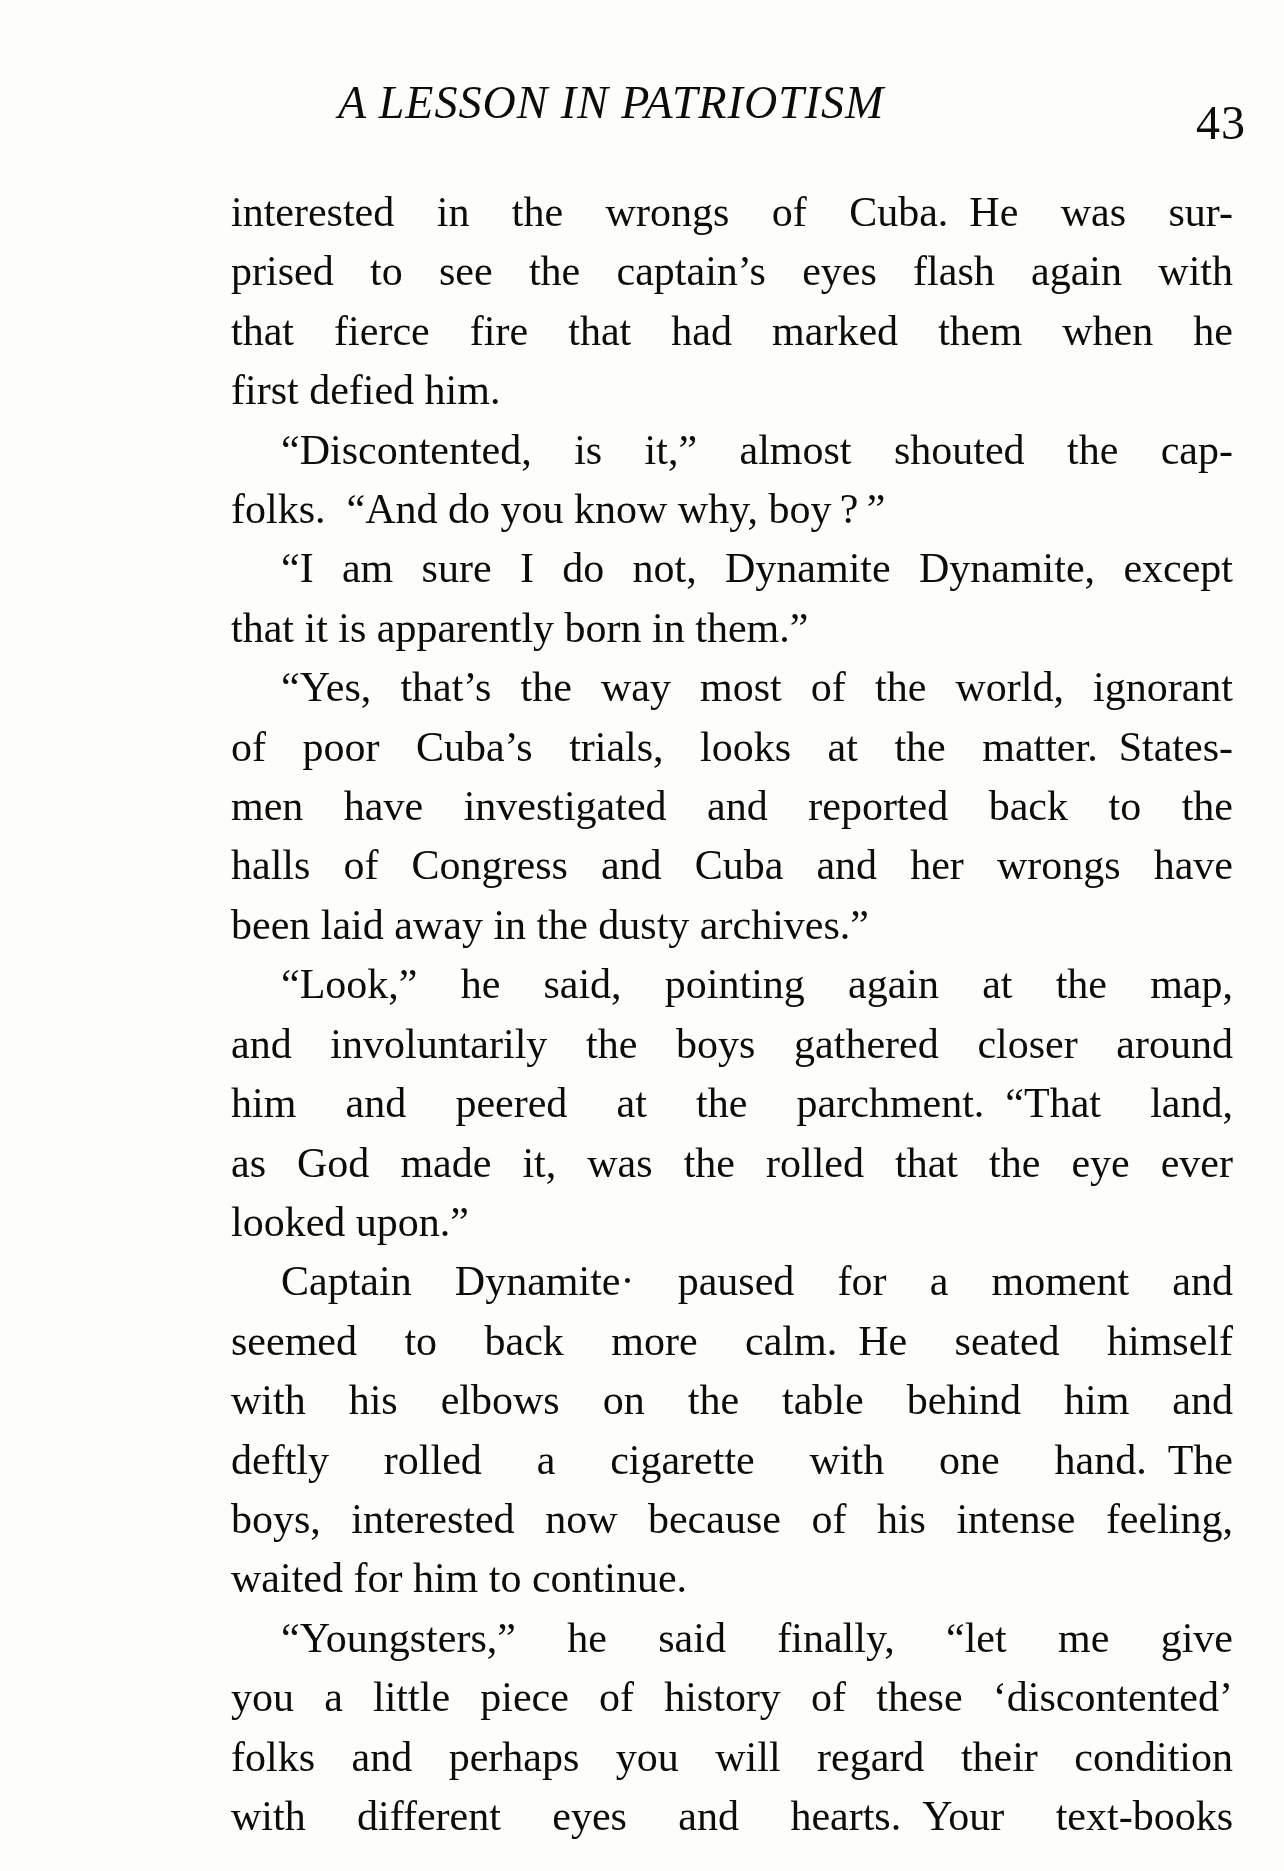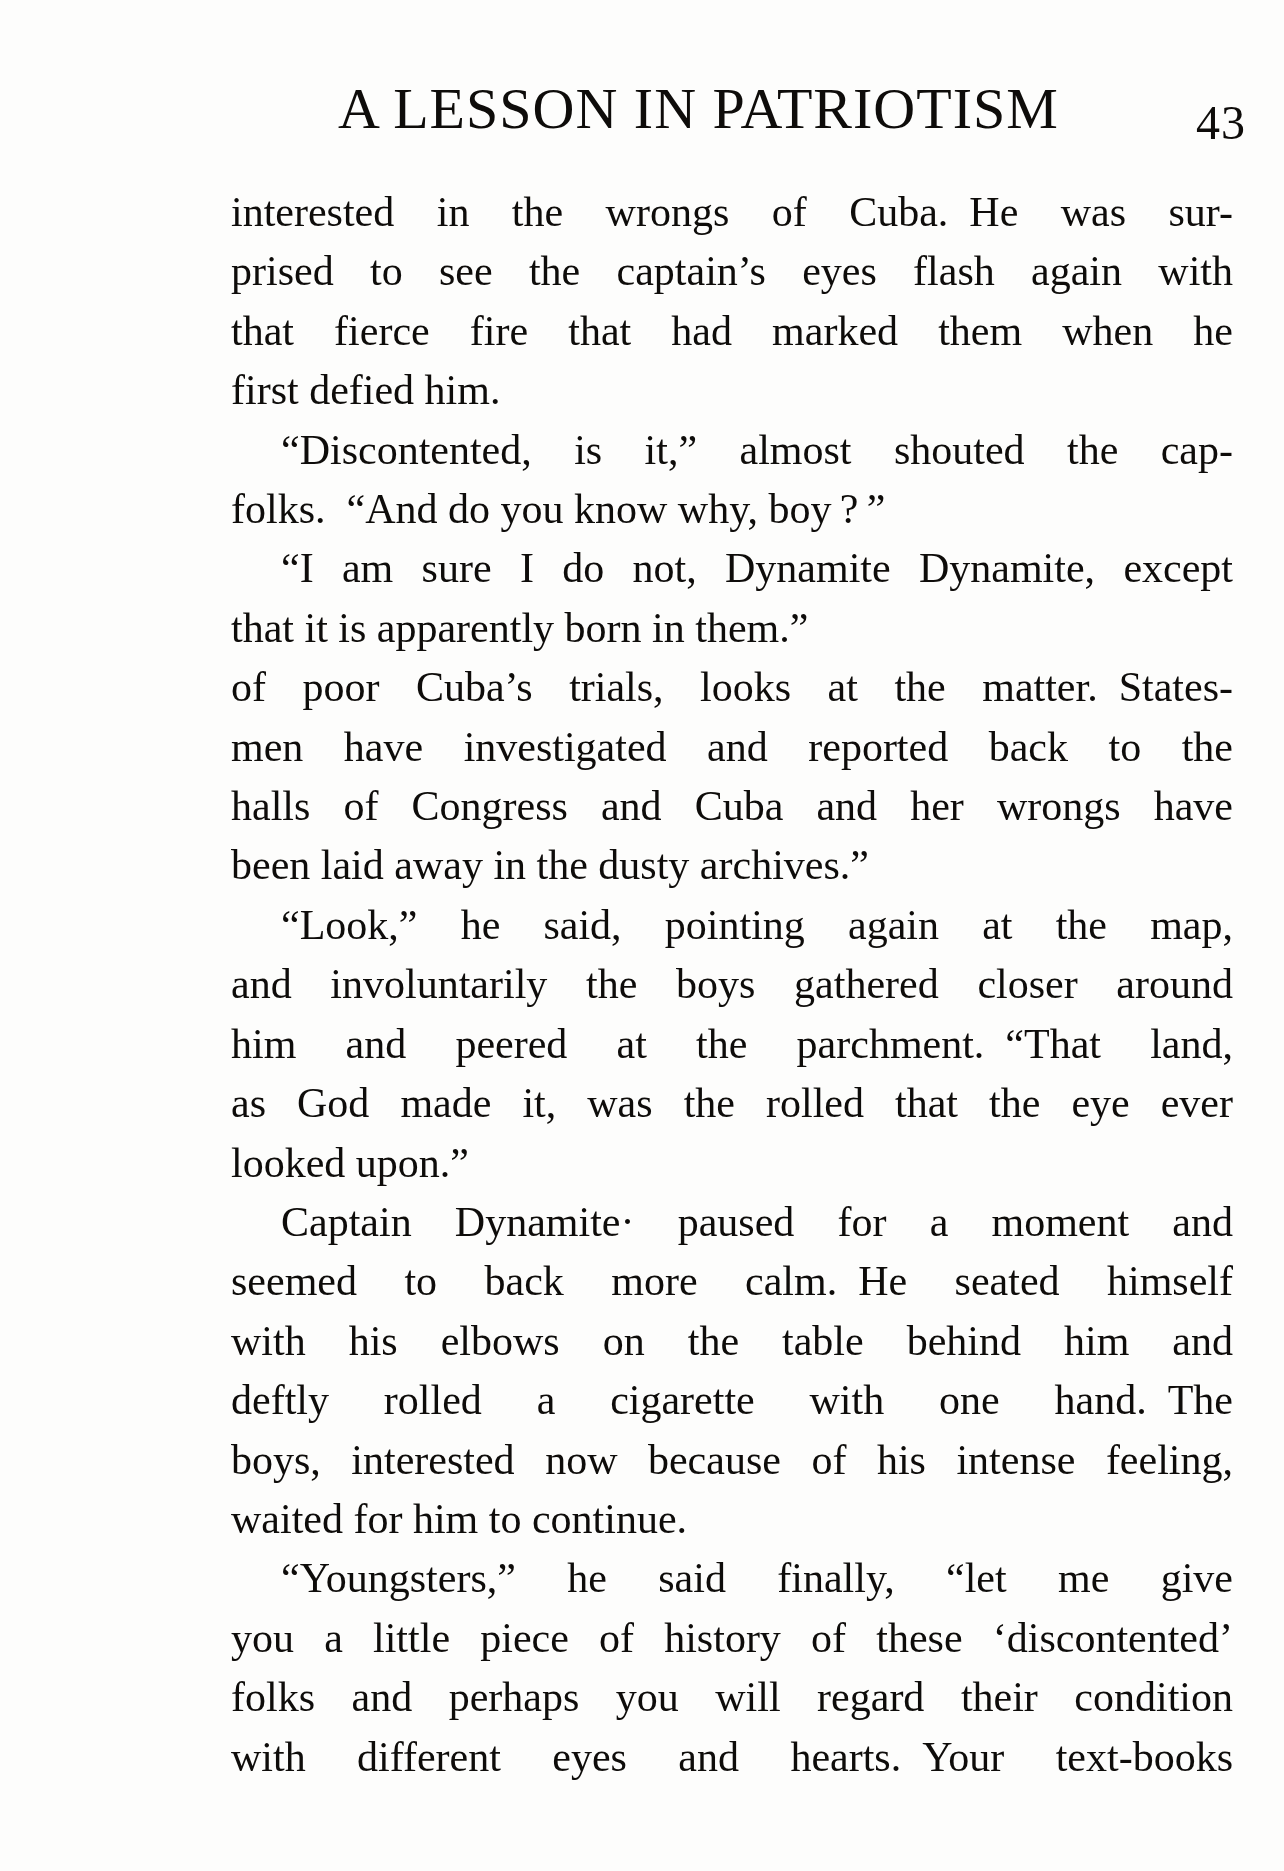--- a/index.html
+++ b/index.html
@@ -19,21 +19,22 @@
   .running-header {
     position: absolute;
     left: 0; top: 0;
     width: 100%;
     height: 160px;
   }
   .header-title {
     position: absolute;
     left: 338px;
     top: 80px;
-    font-size: 58px;
+    font-style: italic;
+    font-size: 46px;
     line-height: 1;
     letter-spacing: 1px;
     white-space: nowrap;
   }
   .page-number {
     position: absolute;
     left: 1196px;
     top: 99px;
     font-size: 48px;
     line-height: 1;
@@ -69,20 +70,21 @@
   </div>
   <div class="body-text" id="body-text">
       <div class="line">interested in the wrongs of Cuba. He was sur-</div>
       <div class="line">prised to see the captain’s eyes flash again with</div>
       <div class="line">that fierce fire that had marked them when he</div>
       <div class="line end">first defied him.</div>
       <div class="line indent">“Discontented, is it,” almost shouted the cap-</div>
       <div class="line end">folks. “And do you know why, boy ? ”</div>
       <div class="line indent">“I am sure I do not, Dynamite Dynamite, except</div>
       <div class="line end">that it is apparently born in them.”</div>
+      <div class="line indent">“Yes, that’s the way most of the world, ignorant</div>
       <div class="line">of poor Cuba’s trials, looks at the matter. States-</div>
       <div class="line">men have investigated and reported back to the</div>
       <div class="line">halls of Congress and Cuba and her wrongs have</div>
       <div class="line end">been laid away in the dusty archives.”</div>
       <div class="line indent">“Look,” he said, pointing again at the map,</div>
       <div class="line">and involuntarily the boys gathered closer around</div>
       <div class="line">him and peered at the parchment. “That land,</div>
       <div class="line">as God made it, was the rolled that the eye ever</div>
       <div class="line end">looked upon.”</div>
       <div class="line indent">Captain Dynamite· paused for a moment and</div>

